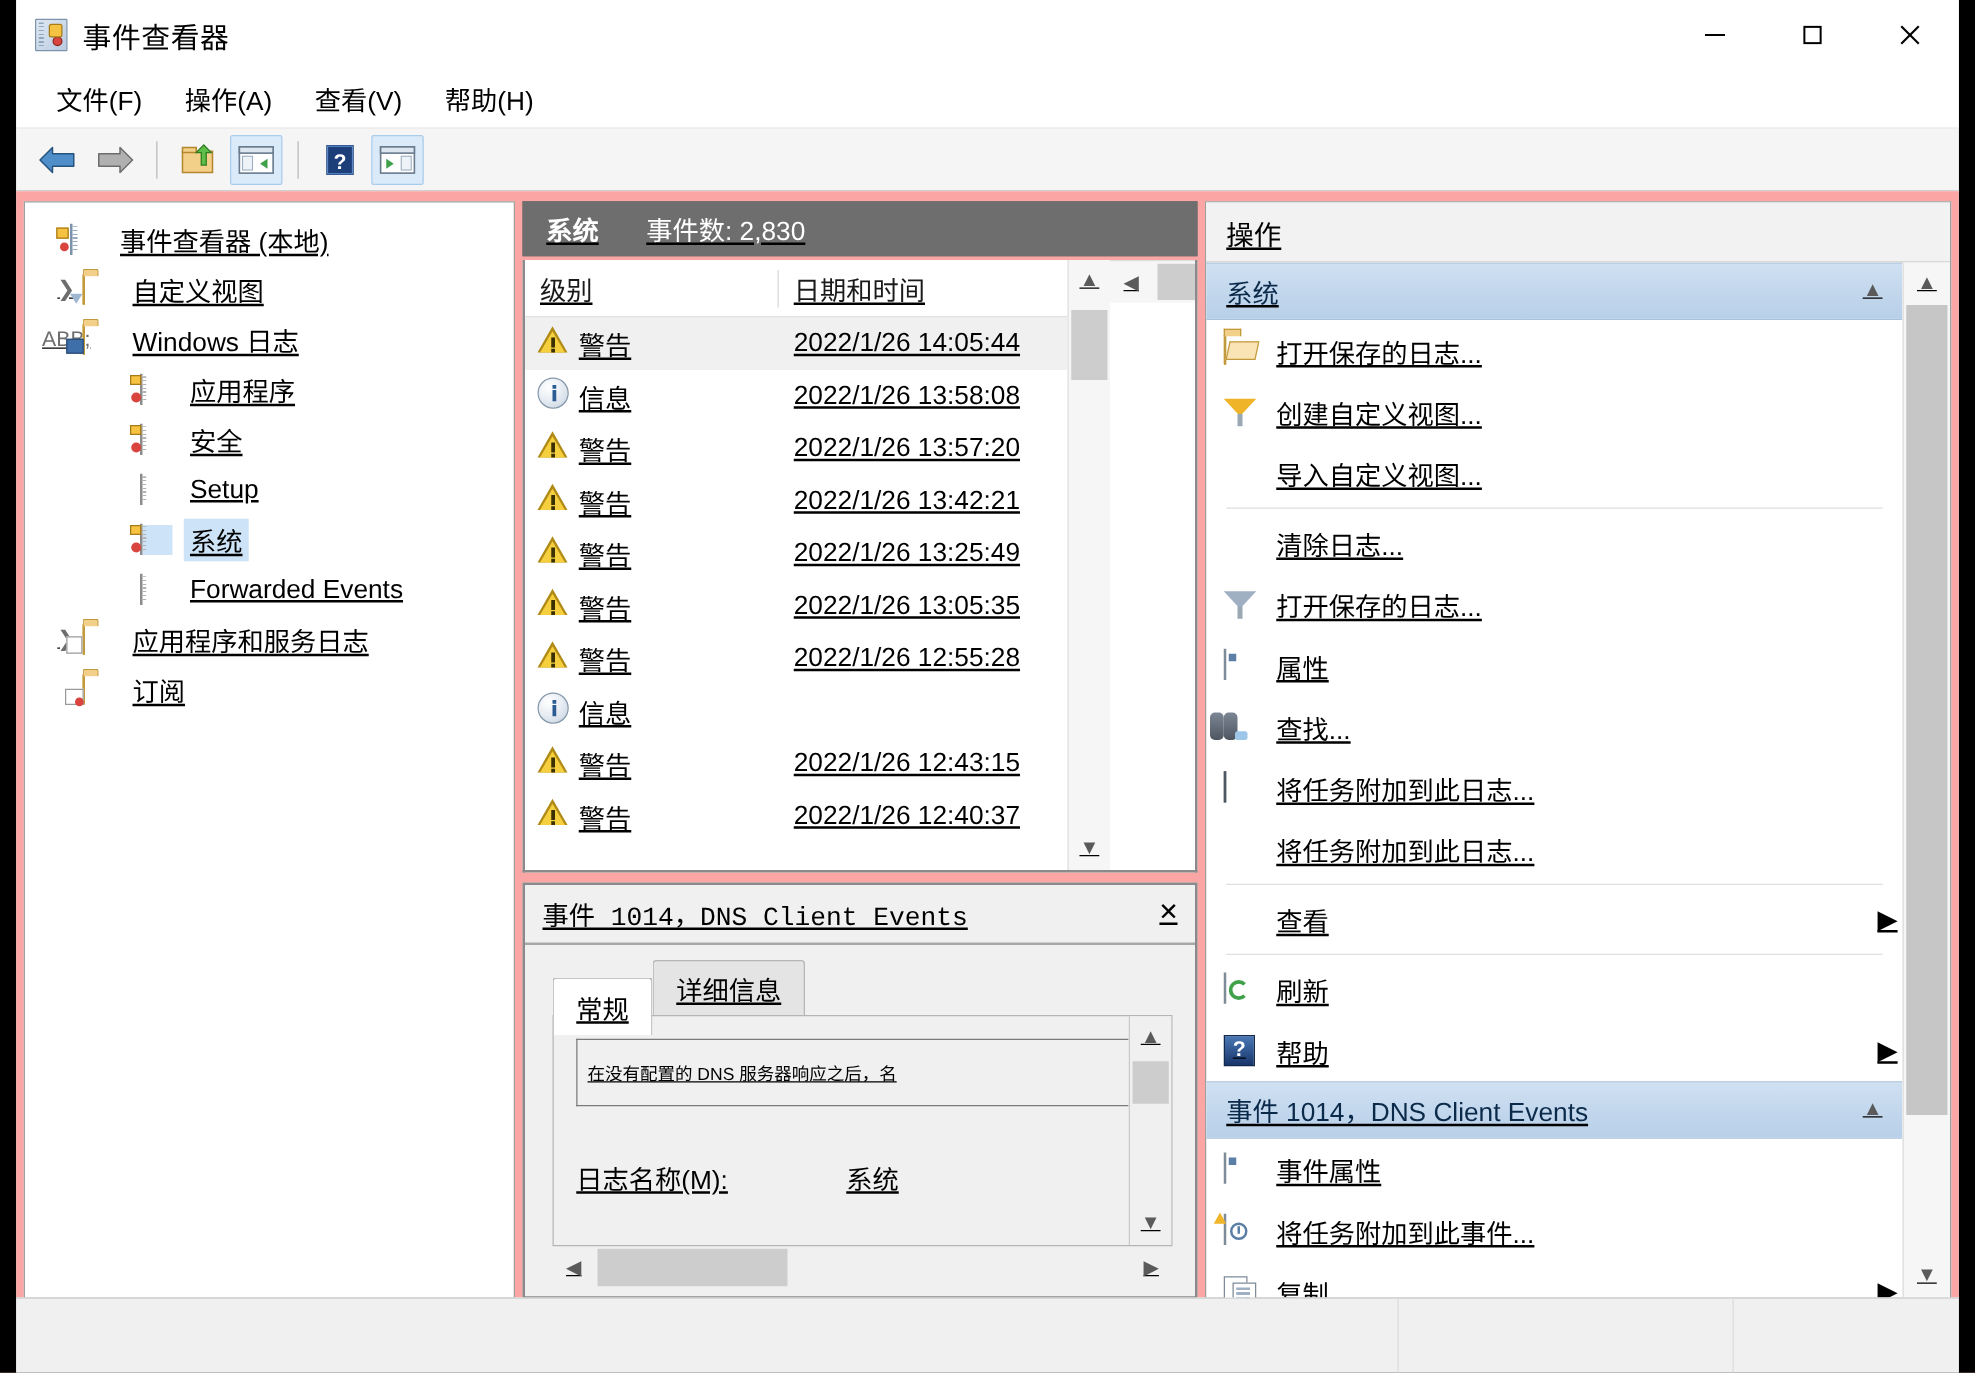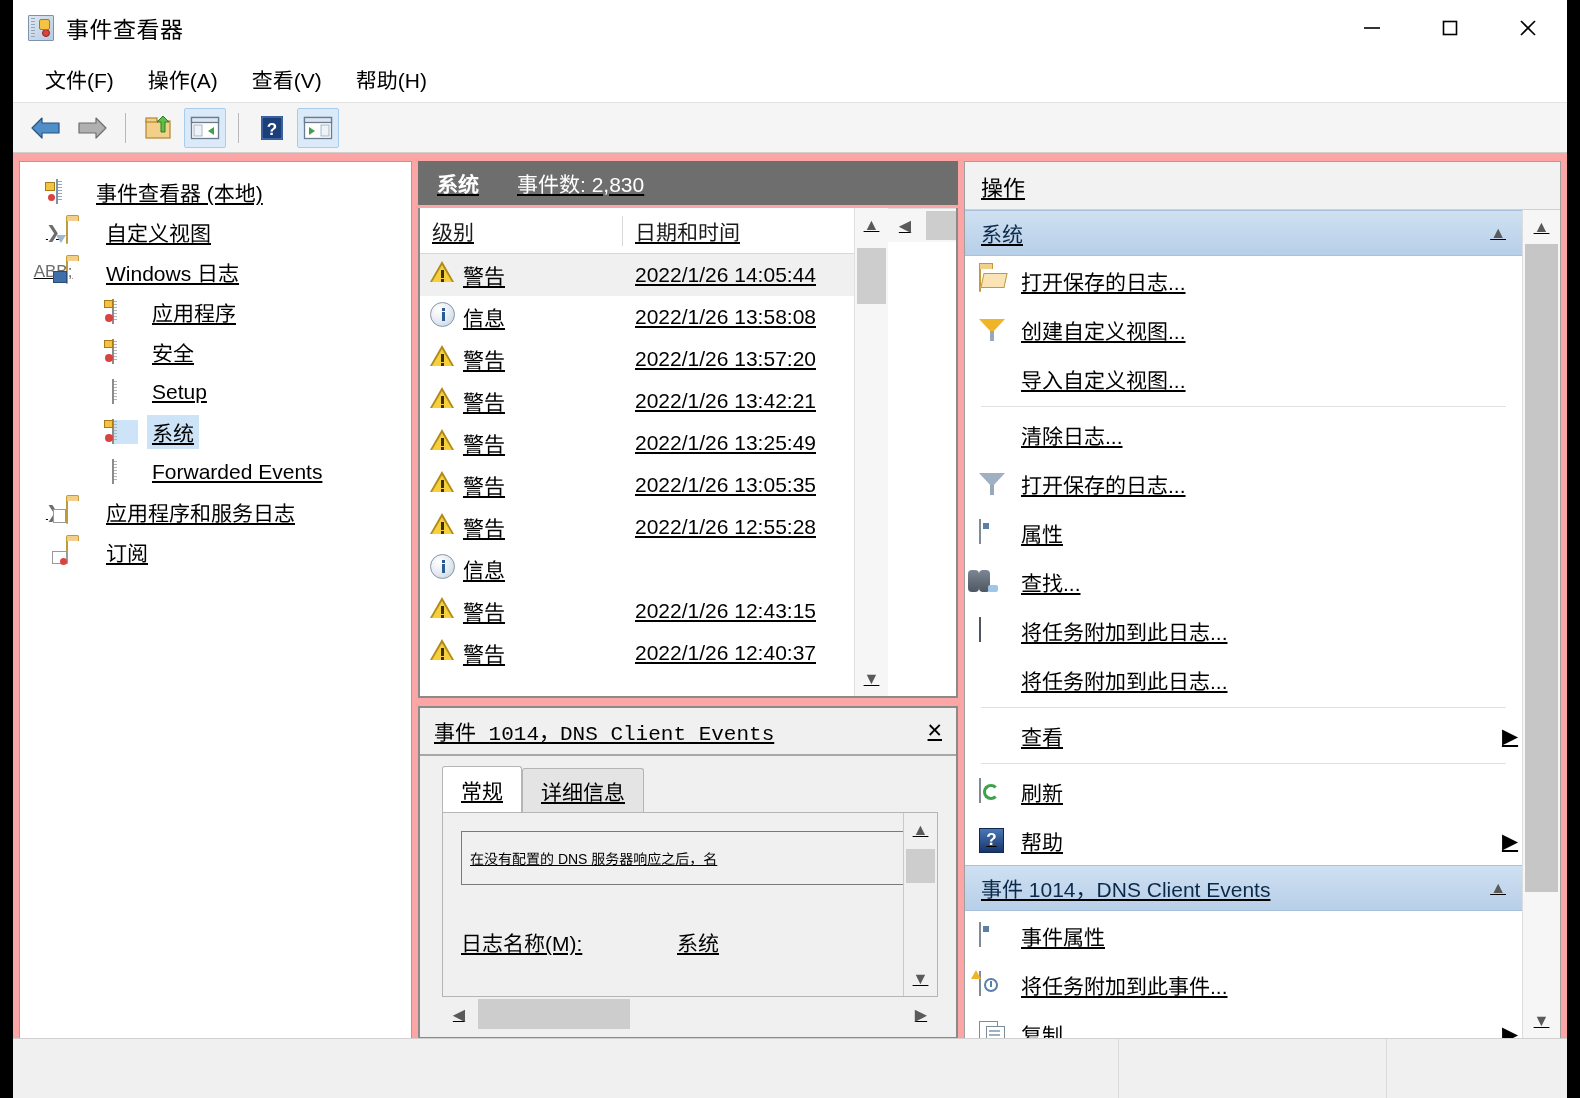--- a/index.html
+++ b/index.html
@@ -239,21 +239,21 @@
   .detail-close { font-size: 24px; font-weight: bold; cursor: default; line-height: 1;}
   .tabs { display: flex; padding: 10px 0 0 22px; gap: 0; }
   .tab {
     height: 44px; padding: 0 18px;
     display: flex; align-items: center;
     font-size: 21px; background: #e4e4e4;
     border: 1px solid #b5b5b5; border-bottom: none;
     border-radius: 3px 3px 0 0;
     cursor: default; position: relative; top: 2px;
   }
-  .tab.on { background: #ffffff; top: 0; height: 46px; z-index: 2; }
+  .tab.on { background: #ffffff; top: 16px; height: 46px; z-index: 2; }
   .detail-body {
     flex: 1 1 auto; margin: 0 18px 0 22px;
     background: #f0f0f0; border: 1px solid #b5b5b5;
     display: flex; min-height: 0; position: relative;
   }
   .detail-content { flex: 1 1 auto; padding: 18px 0 0 18px; min-width: 0; overflow: hidden;}
   .msgbox {
     border: 1px solid #7a7a7a; border-right: none;
     height: 54px; display: flex; align-items: center;
     padding-left: 8px; background: #f0f0f0;

